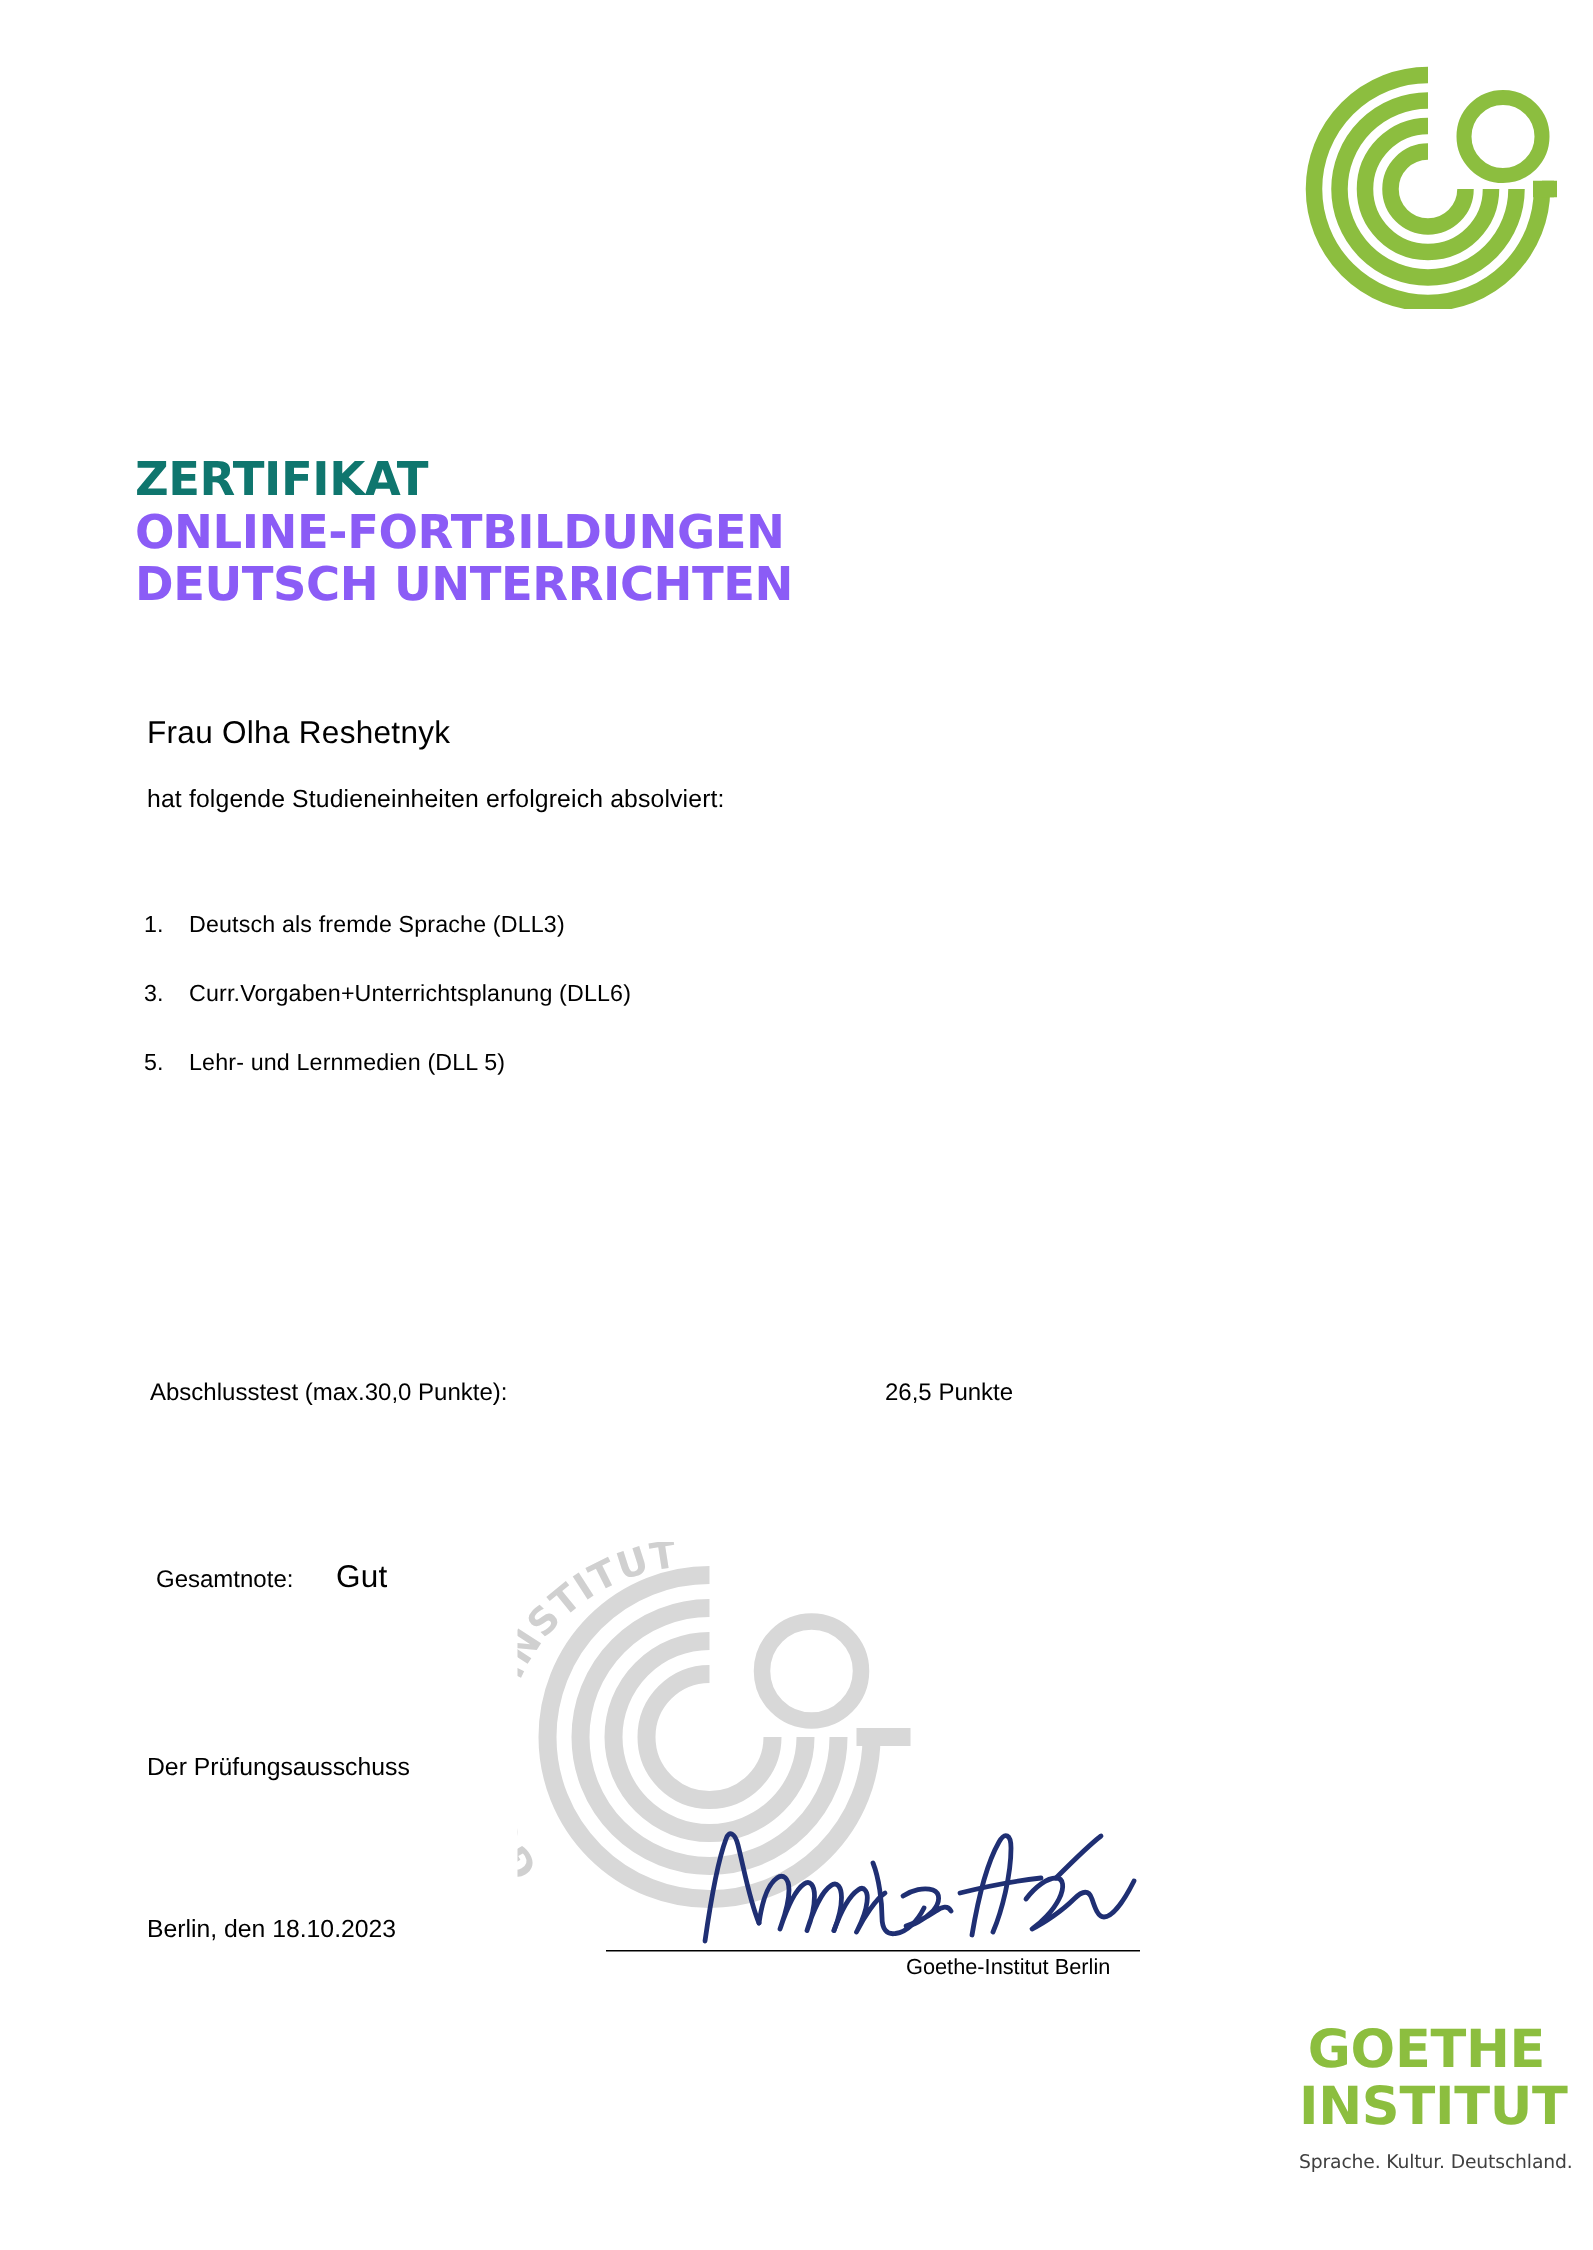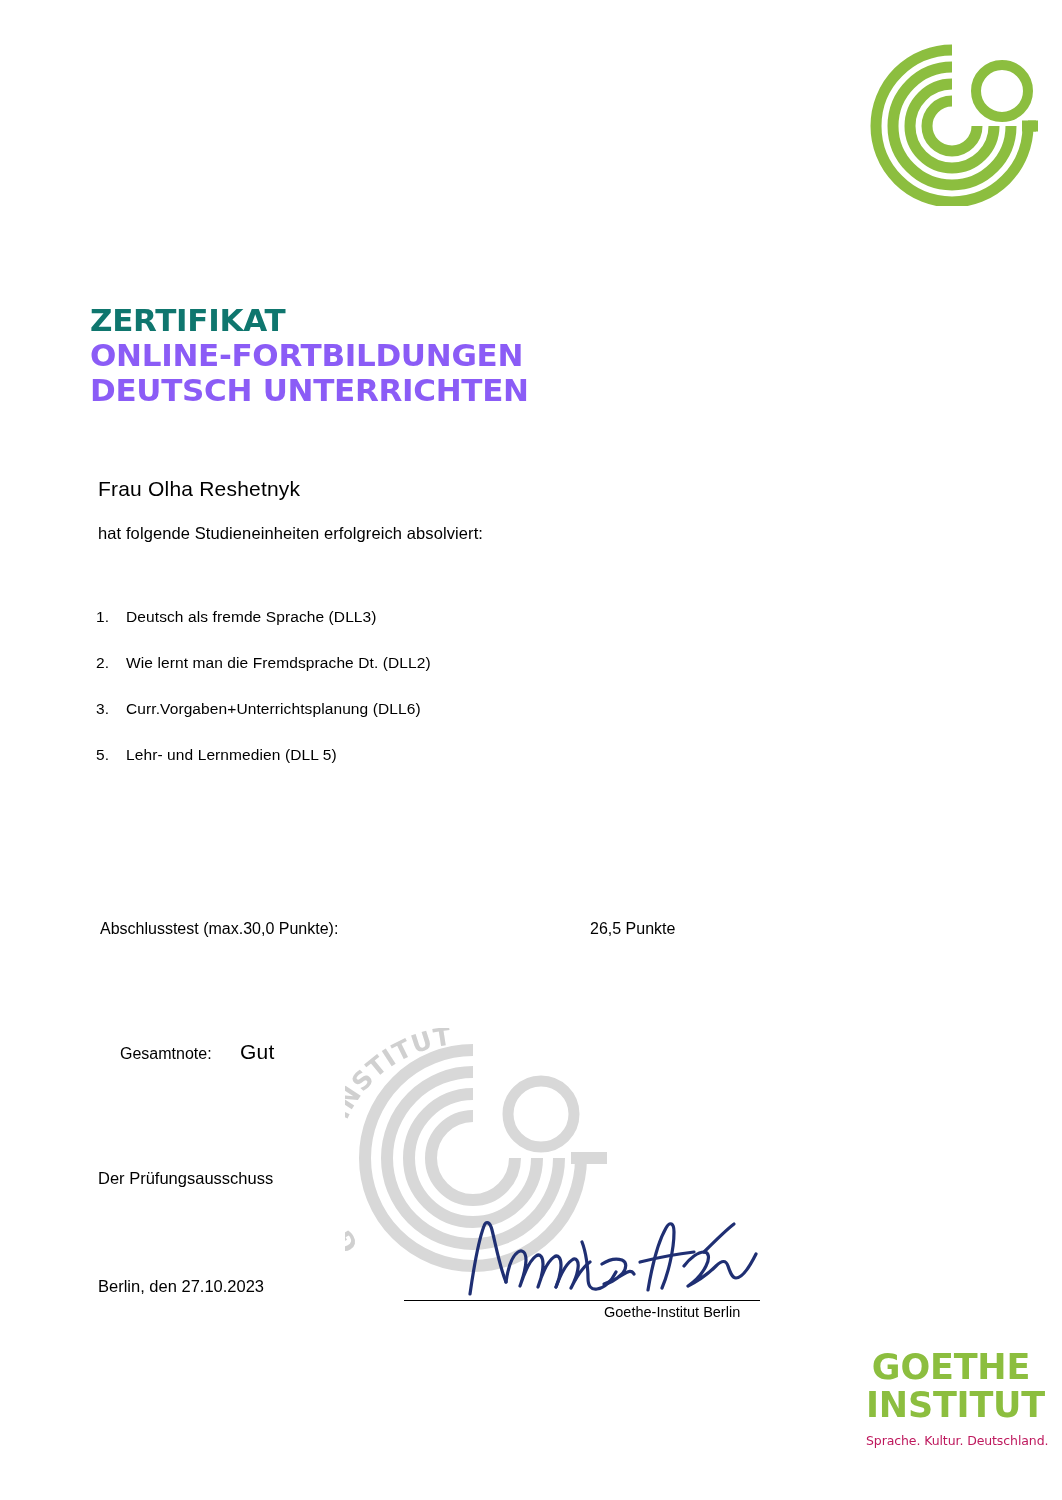--- a/index.html
+++ b/index.html
@@ -90,21 +90,21 @@
     white-space: nowrap;
   }
   #result-label {
     display: inline-block;
     width: 490px;
   }
   #result-value { display: inline-block; }
 
   #grade-row {
     position: absolute;
-    left: 120px;
+    left: 104px;
     top: 1040px;
     font-size: 16px;
     white-space: nowrap;
     z-index: 3;
   }
   #grade-label { display: inline-block; width: 120px; }
   #grade-value {
     display: inline-block;
     font-size: 21px;
     letter-spacing: 0.2px;
@@ -185,21 +185,21 @@
     color: #8cbe3f;
     font-size: 35px;
     line-height: 38px;
     letter-spacing: -0.2px;
     white-space: nowrap;
   }
   #wordmark-tagline {
     margin-top: 9px;
     font-family: "DejaVu Sans", sans-serif;
     font-size: 12.5px;
-    color: #be185d;
+    color: #404040;
     letter-spacing: -0.1px;
     white-space: nowrap;
   }
 </style>
 </head>
 <body>
 
 <div id="top-logo">
   <svg viewBox="0 0 172 162" width="172" height="162">
     <g fill="none" stroke="#8cbe3f" stroke-linecap="butt">
@@ -234,23 +234,20 @@
   <div class="head-line head-gray">DEUTSCH UNTERRICHTEN</div>
 </div>
 
 <div id="recipient-name">Frau  Olha Reshetnyk</div>
 
 <div id="intro-sentence">hat folgende Studieneinheiten erfolgreich absolviert:</div>
 
 <div id="course-list">
   <div class="course-row">
     <span class="course-num">1.</span><span class="course-title">Deutsch als fremde Sprache (DLL3)</span>
-  </div>
-  <div class="course-row">
-    <span class="course-num">2.</span><span class="course-title">Wie lernt man die Fremdsprache Dt. (DLL2)</span>
   </div>
   <div class="course-row">
     <span class="course-num">3.</span><span class="course-title">Curr.Vorgaben+Unterrichtsplanung (DLL6)</span>
   </div>
   <div class="course-row">
     <span class="course-num">5.</span><span class="course-title">Lehr- und Lernmedien (DLL 5)</span>
   </div>
 </div>
 
 <div id="result-row">
@@ -281,21 +278,21 @@
     <circle cx="196" cy="86" r="33" fill="none" stroke="#d8d8d8" stroke-width="11"></circle>
     <rect x="150" y="0" width="70" height="24" fill="#ffffff"></rect>
     <text font-family="DejaVu Sans, sans-serif" font-size="25" font-weight="bold" fill="#d0d0d0" letter-spacing="1">
       <textPath href="#wmArcPath" startOffset="4%" id="wm-textpath">GOETHE-INSTITUT</textPath>
     </text>
   </svg>
 </div>
 
 <div id="committee-line">Der Prüfungsausschuss</div>
 
-<div id="date-line">Berlin, den 27.10.2023</div>
+<div id="date-line">Berlin, den 18.10.2023</div>
 
 <div id="signature-block">
   <svg id="signature-ink" viewBox="0 0 300 82" width="300" height="82">
     <g fill="none" stroke="#1f2f73" stroke-width="3.2" stroke-linecap="round" stroke-linejoin="round">
       <path d="M 6 78 C 10 50 14 26 20 10 C 22 4 26 6 28 14 C 32 30 36 52 42 66"></path>
       <path d="M 42 66 C 44 52 48 40 54 36 C 58 33 62 36 62 44 C 62 54 58 64 56 70 C 60 58 66 44 72 40 C 76 37 79 41 79 48 C 79 57 76 66 74 71 C 78 58 84 45 90 41 C 94 38 97 42 97 49 C 97 58 94 66 92 71"></path>
       <path d="M 92 71 C 96 60 102 48 108 44 C 112 41 115 45 114 52 C 113 61 109 68 107 72 C 112 62 120 50 126 46"></path>
       <path d="M 118 26 C 122 36 124 52 124 62 C 124 70 127 74 133 73 C 141 72 148 64 152 56"></path>
       <path d="M 138 48 C 144 44 152 42 158 44 C 163 46 163 52 158 58 C 152 64 144 68 140 68 C 146 66 154 62 160 58 C 164 55 168 54 170 58"></path>
       <path d="M 184 74 C 188 50 194 26 202 12 C 206 5 210 7 210 16 C 210 34 204 58 198 72"></path>

